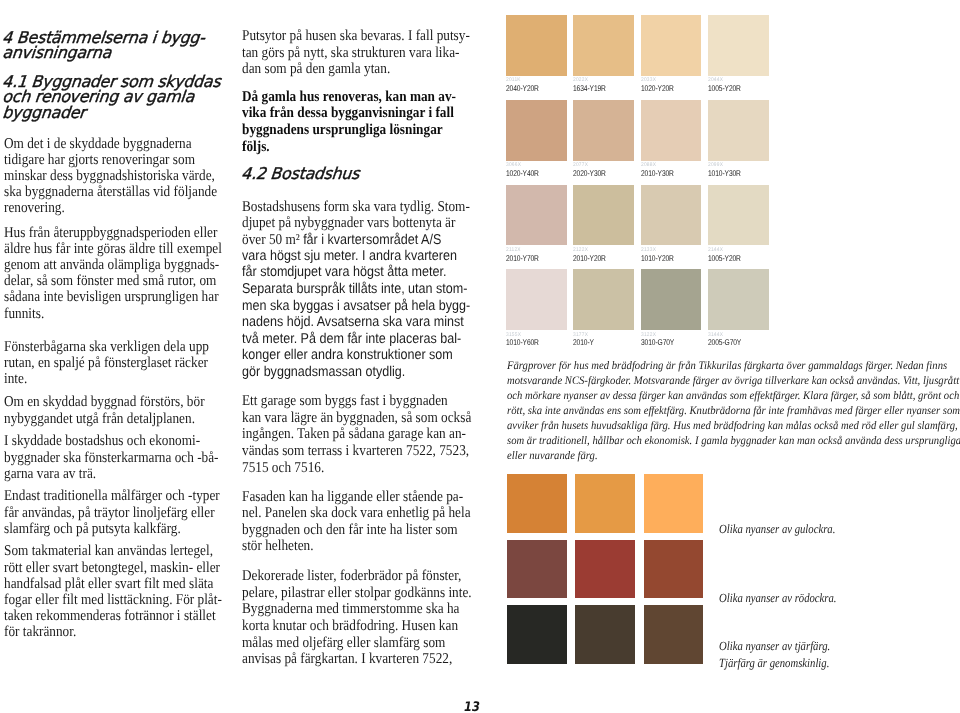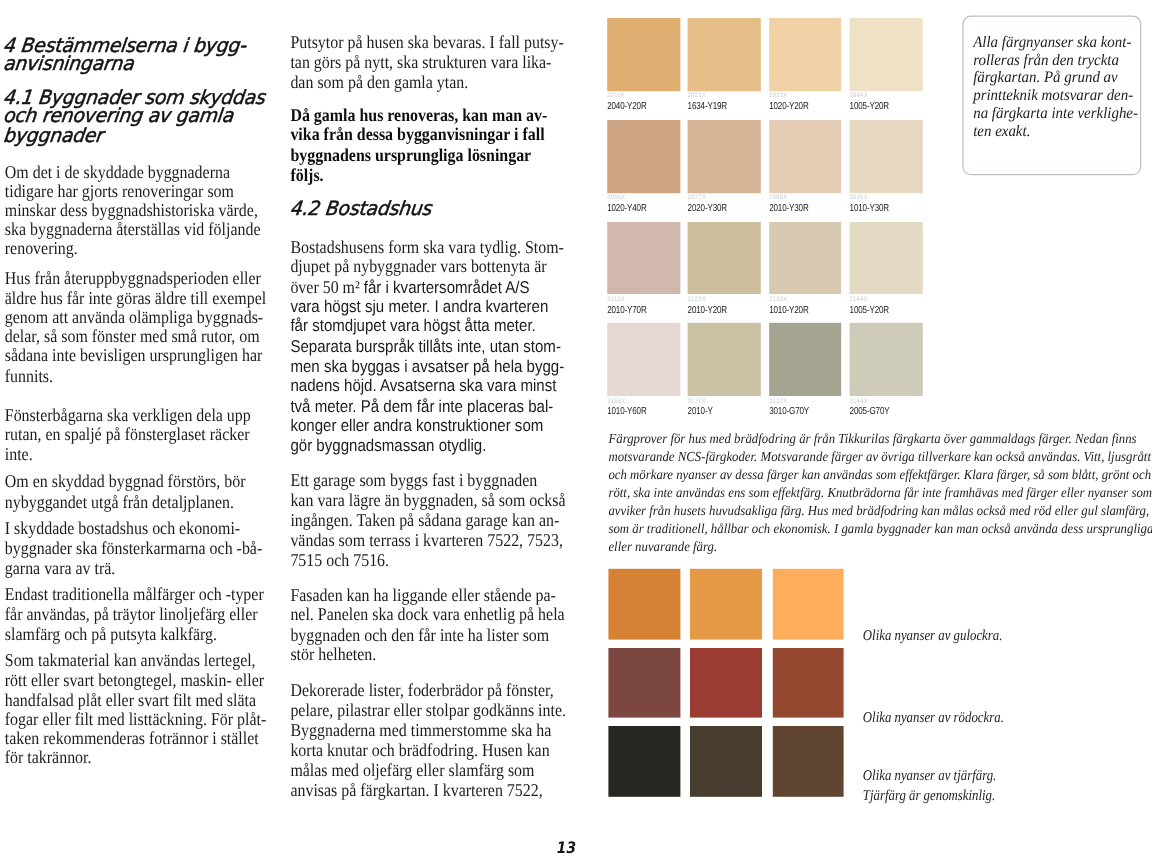--- a/index.html
+++ b/index.html
@@ -168,30 +168,20 @@
       <span class="ln">stör helheten.</span>
     </div>
 <div class="tx m" style="left:241.5px;top:568.2px">
       <span class="ln">Dekorerade lister, foderbrädor på fönster,</span>
       <span class="ln">pelare, pilastrar eller stolpar godkänns inte.</span>
       <span class="ln">Byggnaderna med timmerstomme ska ha</span>
       <span class="ln">korta knutar och brädfodring. Husen kan</span>
       <span class="ln">målas med oljefärg eller slamfärg som</span>
       <span class="ln">anvisas på färgkartan. I kvarteren 7522,</span>
     </div>
-<div class="notebox">
-<div class="inner">
-        <span class="ln">Alla färgnyanser ska kont-</span>
-        <span class="ln">rolleras från den tryckta</span>
-        <span class="ln">färgkartan. På grund av</span>
-        <span class="ln">printteknik motsvarar den-</span>
-        <span class="ln">na färgkarta inte verklighe-</span>
-        <span class="ln">ten exakt.</span>
-      </div>
-</div>
 <div style="position:absolute;left:506px;top:15px">
 <div class="sw-cell" style="left:0.0px;top:0.0px">
         <div class="sw" style="background:#dfaf72"></div>
         <div class="sw-faint">
           <span class="ln">2011K</span>
         </div>
         <div class="sw-code">
           <span class="ln">2040-Y20R</span>
         </div>
       </div>

